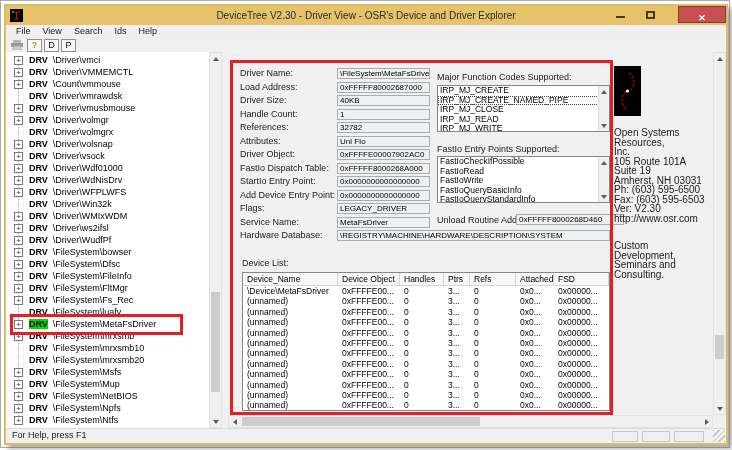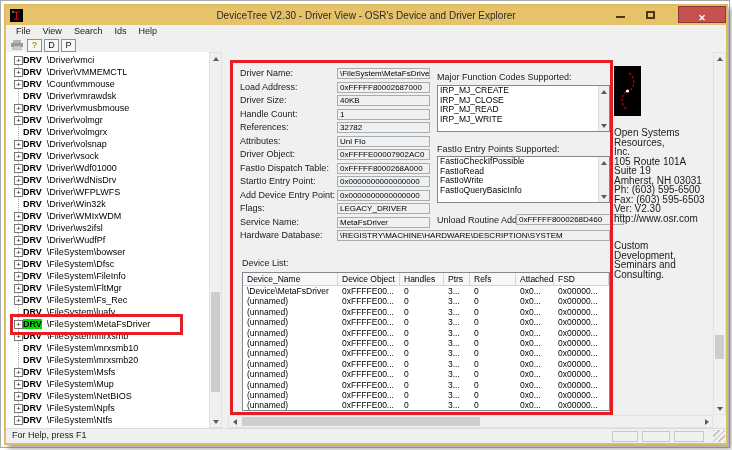--- a/index.html
+++ b/index.html
@@ -35,21 +35,21 @@
   .main { position:absolute; left:0; top:46px; width:720px; height:376px; background:#f0f0f0; }
 
   
   .tree { position:absolute; left:0; top:0; width:203px; height:376px; background:#fff; overflow:hidden; }
   .rail { position:absolute; left:12px; top:4px; height:366px; border-left:1px dotted #a8a8a8; }
   .trows { position:absolute; left:0; top:2px; width:100%; }
   .trow { height:12px; display:flex; align-items:center; padding-left:8px; white-space:nowrap; }
   .expbox { width:9px; height:9px; border:1px solid #787878; background:#fff; font-size:8px; line-height:7px;
             text-align:center; color:#333; flex:0 0 9px; }
   .expspacer { width:9px; height:9px; flex:0 0 9px; }
-  .drv { font-weight:bold; font-size:9px; color:#000; }
+  .drv { font-weight:bold; font-size:9px; margin-left:6px; color:#000; }
   .drvsel { background:#00dd00; }
   .tlabel { font-size:9px; margin-left:5px; color:#000; }
 
   
   .sb { position:absolute; background:#f0f0f0; border:1px solid #e2e2e2; }
   .sb-btn { position:absolute; width:11px; height:11px; display:flex; align-items:center; justify-content:center; }
   .tri-up { width:0; height:0; border-left:3px solid transparent; border-right:3px solid transparent; border-bottom:4px solid #5c5c5c; }
   .tri-dn { width:0; height:0; border-left:3px solid transparent; border-right:3px solid transparent; border-top:4px solid #5c5c5c; }
   .tri-lf { width:0; height:0; border-top:3px solid transparent; border-bottom:3px solid transparent; border-right:4px solid #5c5c5c; }
   .tri-rt { width:0; height:0; border-top:3px solid transparent; border-bottom:3px solid transparent; border-left:4px solid #5c5c5c; }
@@ -364,39 +364,41 @@
             </div>
             <div class="frow">
               <span class="flabel">Hardware Database:</span>
               <span class="fvalue wide">\REGISTRY\MACHINE\HARDWARE\DESCRIPTION\SYSTEM</span>
             </div>
           </div>
 
         <div class="seclabel" style="left:209px; top:20px;">Major Function Codes Supported:</div>
         <div class="listbox" style="top:33px; height:47px;">
           <div class="lbitem">IRP_MJ_CREATE</div>
+            <div class="lbitem lb-sel">IRP_MJ_CREATE_NAMED_PIPE</div>
             <div class="lbitem">IRP_MJ_CLOSE</div>
             <div class="lbitem">IRP_MJ_READ</div>
             <div class="lbitem">IRP_MJ_WRITE</div>
             <span class="lb-sb">
             <span class="sb-btn" style="left:-1px;top:0;">
                 <span class="tri-up"></span>
               </span>
             <span class="sb-btn" style="left:-1px;bottom:0;">
                 <span class="tri-dn"></span>
               </span>
           </span>
         </div>
 
         <div class="seclabel" style="left:209px; top:92px;">FastIo Entry Points Supported:</div>
         <div class="listbox" style="top:104px; height:47px;">
           <div class="lbitem">FastIoCheckIfPossible</div>
             <div class="lbitem">FastIoRead</div>
             <div class="lbitem">FastIoWrite</div>
             <div class="lbitem">FastIoQueryBasicInfo</div>
+            <div class="lbitem">FastIoQueryStandardInfo</div>
             <span class="lb-sb">
             <span class="sb-btn" style="left:-1px;top:0;">
                 <span class="tri-up"></span>
               </span>
             <span class="sb-btn" style="left:-1px;bottom:0;">
                 <span class="tri-dn"></span>
               </span>
           </span>
         </div>
 

